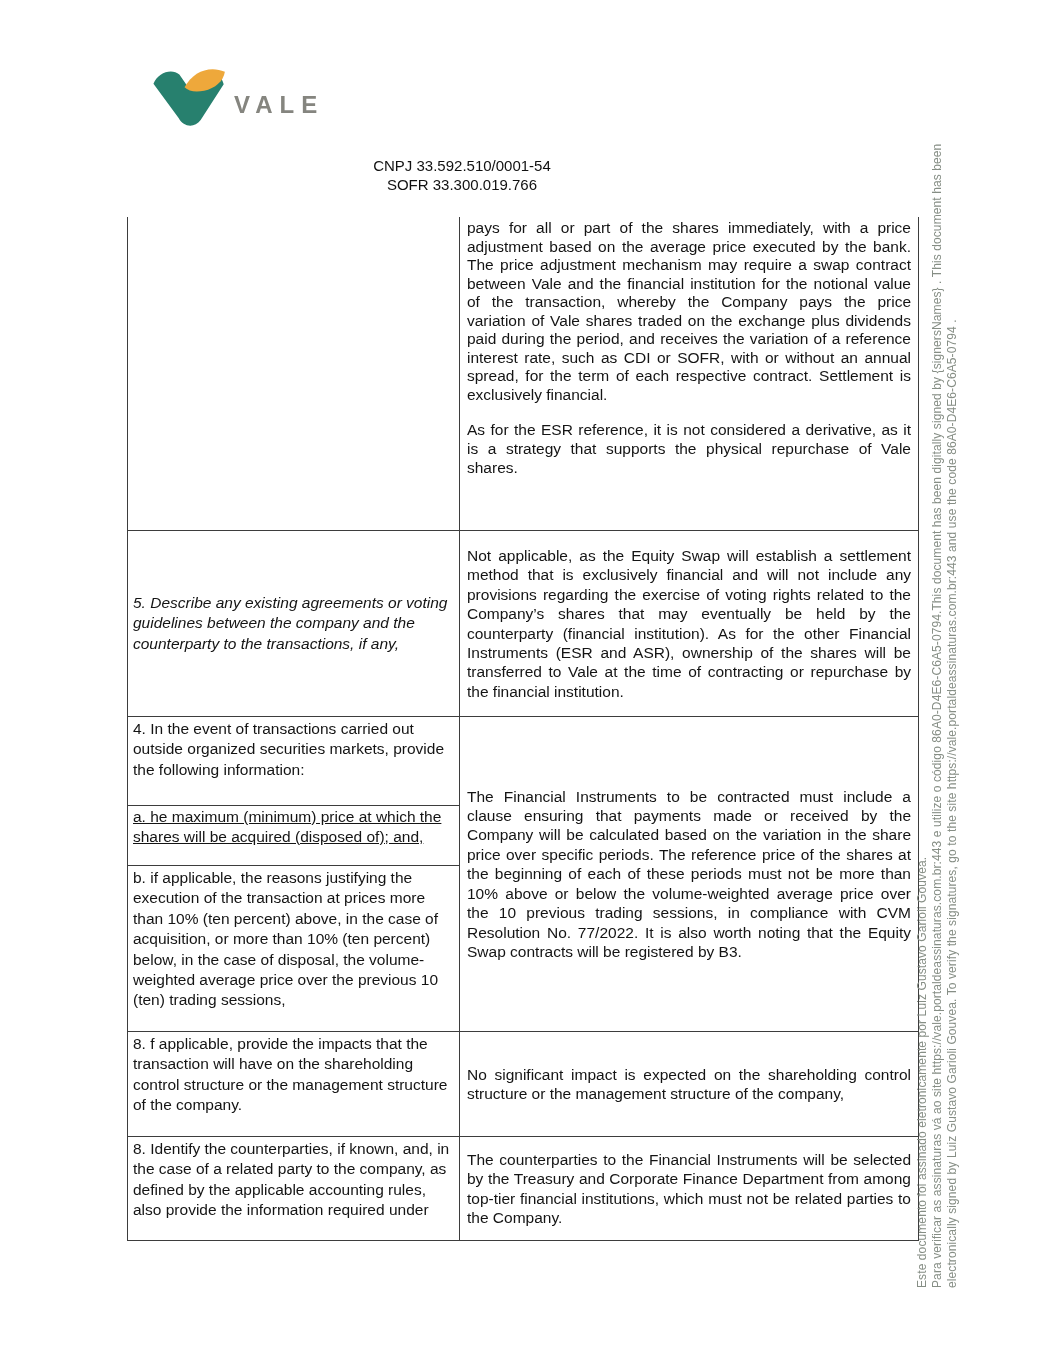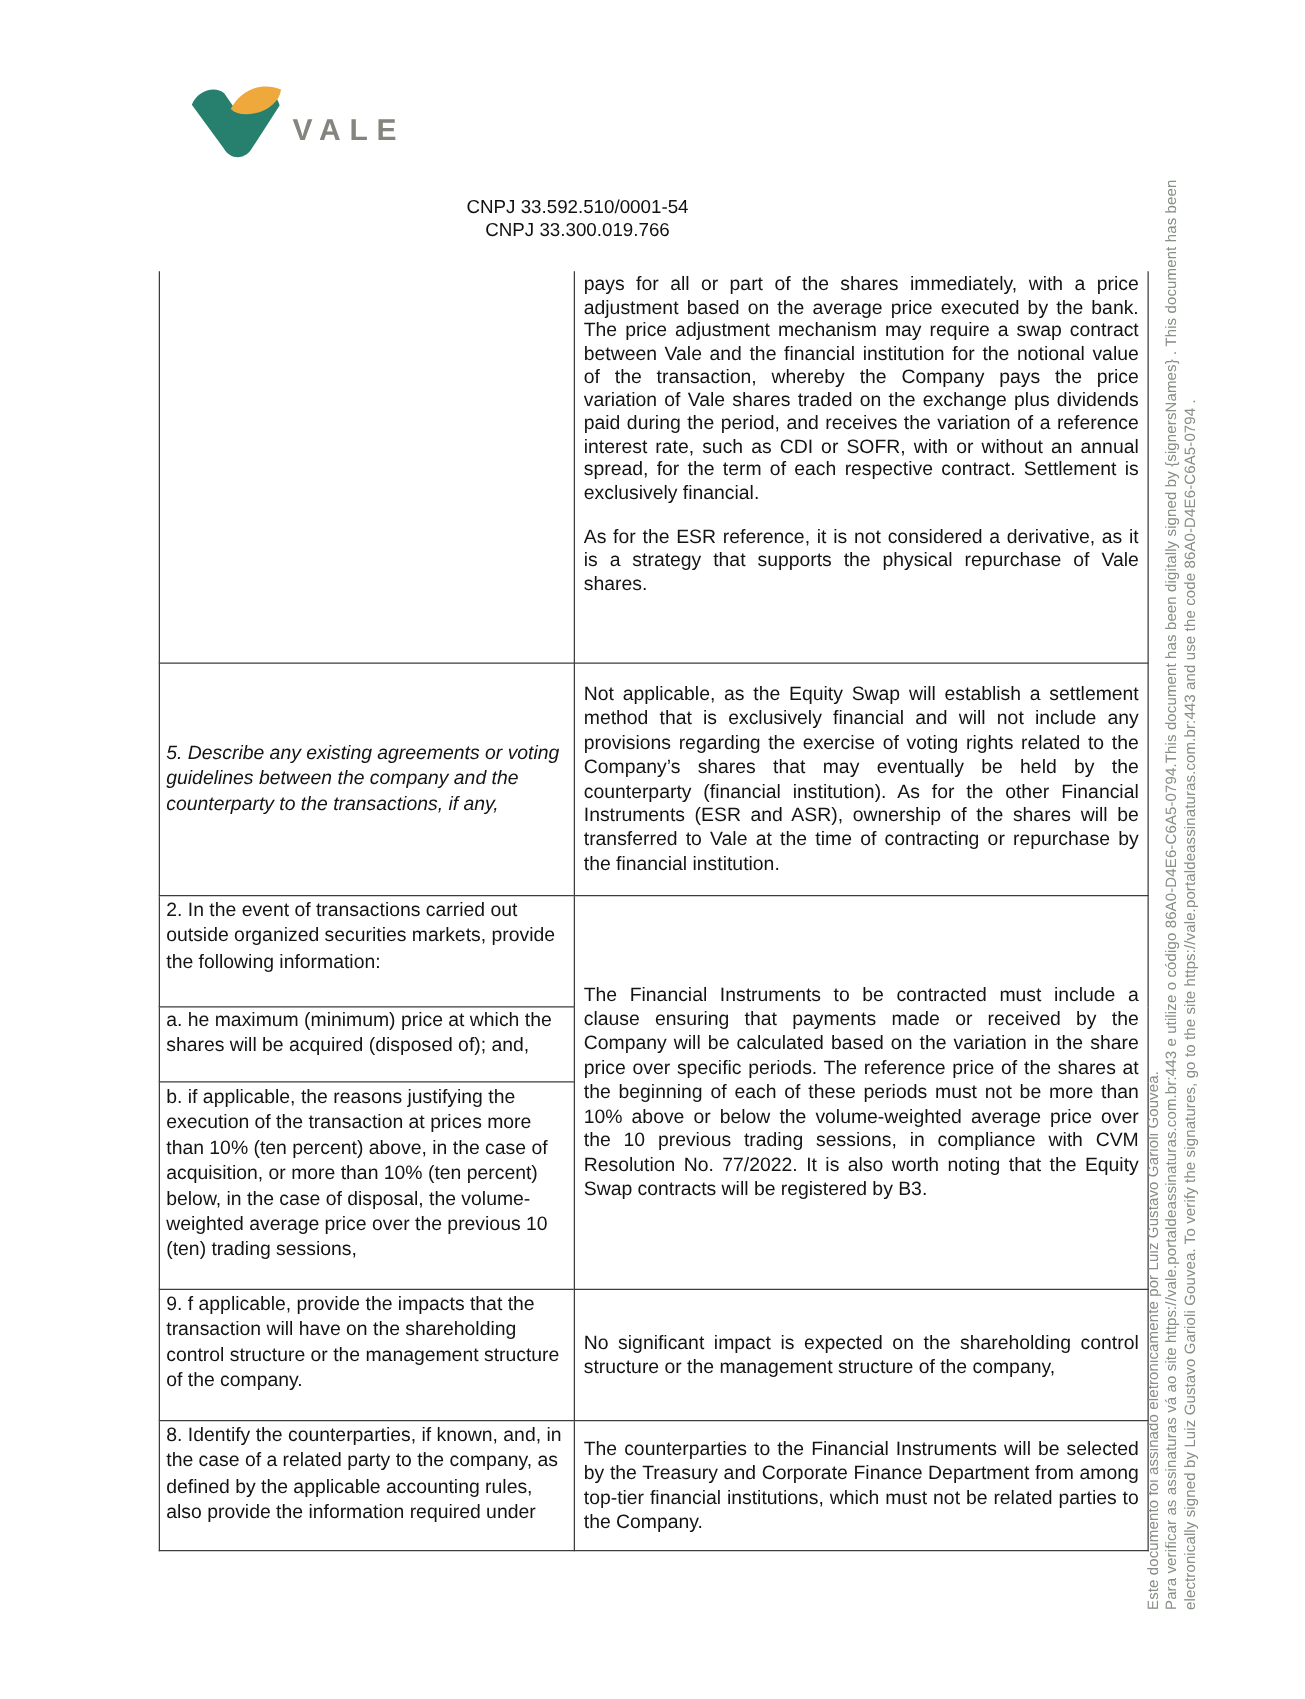--- a/index.html
+++ b/index.html
@@ -60,21 +60,21 @@
     line-height:19.4px;
     text-align:justify;
     margin-top:16px;
   }
   td.mid{vertical-align:middle;}
   td.a .p{margin:0;}
   td.a .gap{height:17px;}
   .h-cont{height:309px;}
   .h-r5{height:181px;font-style:italic;}
   .h-r6{height:84px;}
-  .h-ra{height:57px;}
+  .h-ra{height:57px;text-decoration:underline;}
   .h-ra.q{line-height:19.6px;padding-top:1px;padding-bottom:1px;}
   .h-rb{height:161px;}
   .h-r7{height:100px;}
   .h-r8{height:99px;}
   .cell-clip{overflow:hidden;}
   .clip-cont{max-height:307px;line-height:18.55px;}
   
   .sig{
     position:absolute;
     transform-origin:0 0;
@@ -97,51 +97,51 @@
   <div class="logo">
     <svg width="76" height="62" viewBox="0 0 132 106" aria-hidden="true">
       <path d="M6,30 C14,10 38,3 51,14 L69,40 L93,14 C106,3 124,13 128,31 L88,93 C77,108 58,105 50,90 Z" fill="#27806e"></path>
       <path d="M60,36 C75,8 104,-2 130,9 C128,25 113,38 94,42 C79,45 67,43 60,36 Z" fill="#eea83b"></path>
     </svg>
     <span class="wordmark">VALE</span>
   </div>
 
   <div class="reg-header">
     <div>CNPJ 33.592.510/0001-54</div>
-    <div>CNPJ 33.300.019.766</div>
+    <div>SOFR 33.300.019.766</div>
   </div>
 
   <table class="doc-table">
     <tbody>
         <tr class="first">
       <td class="q h-cont"></td>
       <td class="a">
         <div class="cell-clip clip-cont">
           <p class="p">pays for all or part of the shares immediately, with a price adjustment based on the average price executed by the bank. The price adjustment mechanism may require a swap contract between Vale and the financial institution for the notional value of the transaction, whereby the Company pays the price variation of Vale shares traded on the exchange plus dividends paid during the period, and receives the variation of a reference interest rate, such as CDI or SOFR, with or without an annual spread, for the term of each respective contract. Settlement is exclusively financial.</p>
           <div class="gap"></div>
           <p class="p">As for the ESR reference, it is not considered a derivative, as it is a strategy that supports the physical repurchase of Vale shares.</p>
         </div>
       </td>
     </tr>
     <tr>
       <td class="q mid h-r5">5. Describe any existing agreements or voting guidelines between the company and the counterparty to the transactions, if any,</td>
       <td class="a mid">Not applicable, as the Equity Swap will establish a settlement method that is exclusively financial and will not include any provisions regarding the exercise of voting rights related to the Company’s shares that may eventually be held by the counterparty (financial institution). As for the other Financial Instruments (ESR and ASR), ownership of the shares will be transferred to Vale at the time of contracting or repurchase by the financial institution.</td>
     </tr>
     <tr>
-      <td class="q h-r6">2. In the event of transactions carried out outside organized securities markets, provide the following information:</td>
+      <td class="q h-r6">4. In the event of transactions carried out outside organized securities markets, provide the following information:</td>
       <td class="a mid" rowspan="3">The Financial Instruments to be contracted must include a clause ensuring that payments made or received by the Company will be calculated based on the variation in the share price over specific periods. The reference price of the shares at the beginning of each of these periods must not be more than 10% above or below the volume-weighted average price over the 10 previous trading sessions, in compliance with CVM Resolution No. 77/2022. It is also worth noting that the Equity Swap contracts will be registered by B3.</td>
     </tr>
     <tr>
       <td class="q h-ra">a. he maximum (minimum) price at which the shares will be acquired (disposed of); and,</td>
     </tr>
     <tr>
       <td class="q h-rb">b. if applicable, the reasons justifying the execution of the transaction at prices more than 10% (ten percent) above, in the case of acquisition, or more than 10% (ten percent) below, in the case of disposal, the volume-weighted average price over the previous 10 (ten) trading sessions,</td>
     </tr>
     <tr>
-      <td class="q h-r7">9. f applicable, provide the impacts that the transaction will have on the shareholding control structure or the management structure of the company.</td>
+      <td class="q h-r7">8. f applicable, provide the impacts that the transaction will have on the shareholding control structure or the management structure of the company.</td>
       <td class="a mid">No significant impact is expected on the shareholding control structure or the management structure of the company,</td>
     </tr>
     <tr>
       <td class="q h-r8">8. Identify the counterparties, if known, and, in the case of a related party to the company, as defined by the applicable accounting rules, also provide the information required under</td>
       <td class="a mid">The counterparties to the Financial Instruments will be selected by the Treasury and Corporate Finance Department from among top-tier financial institutions, which must not be related parties to the Company.</td>
     </tr>
   </tbody>
     </table>
 
   <div>

